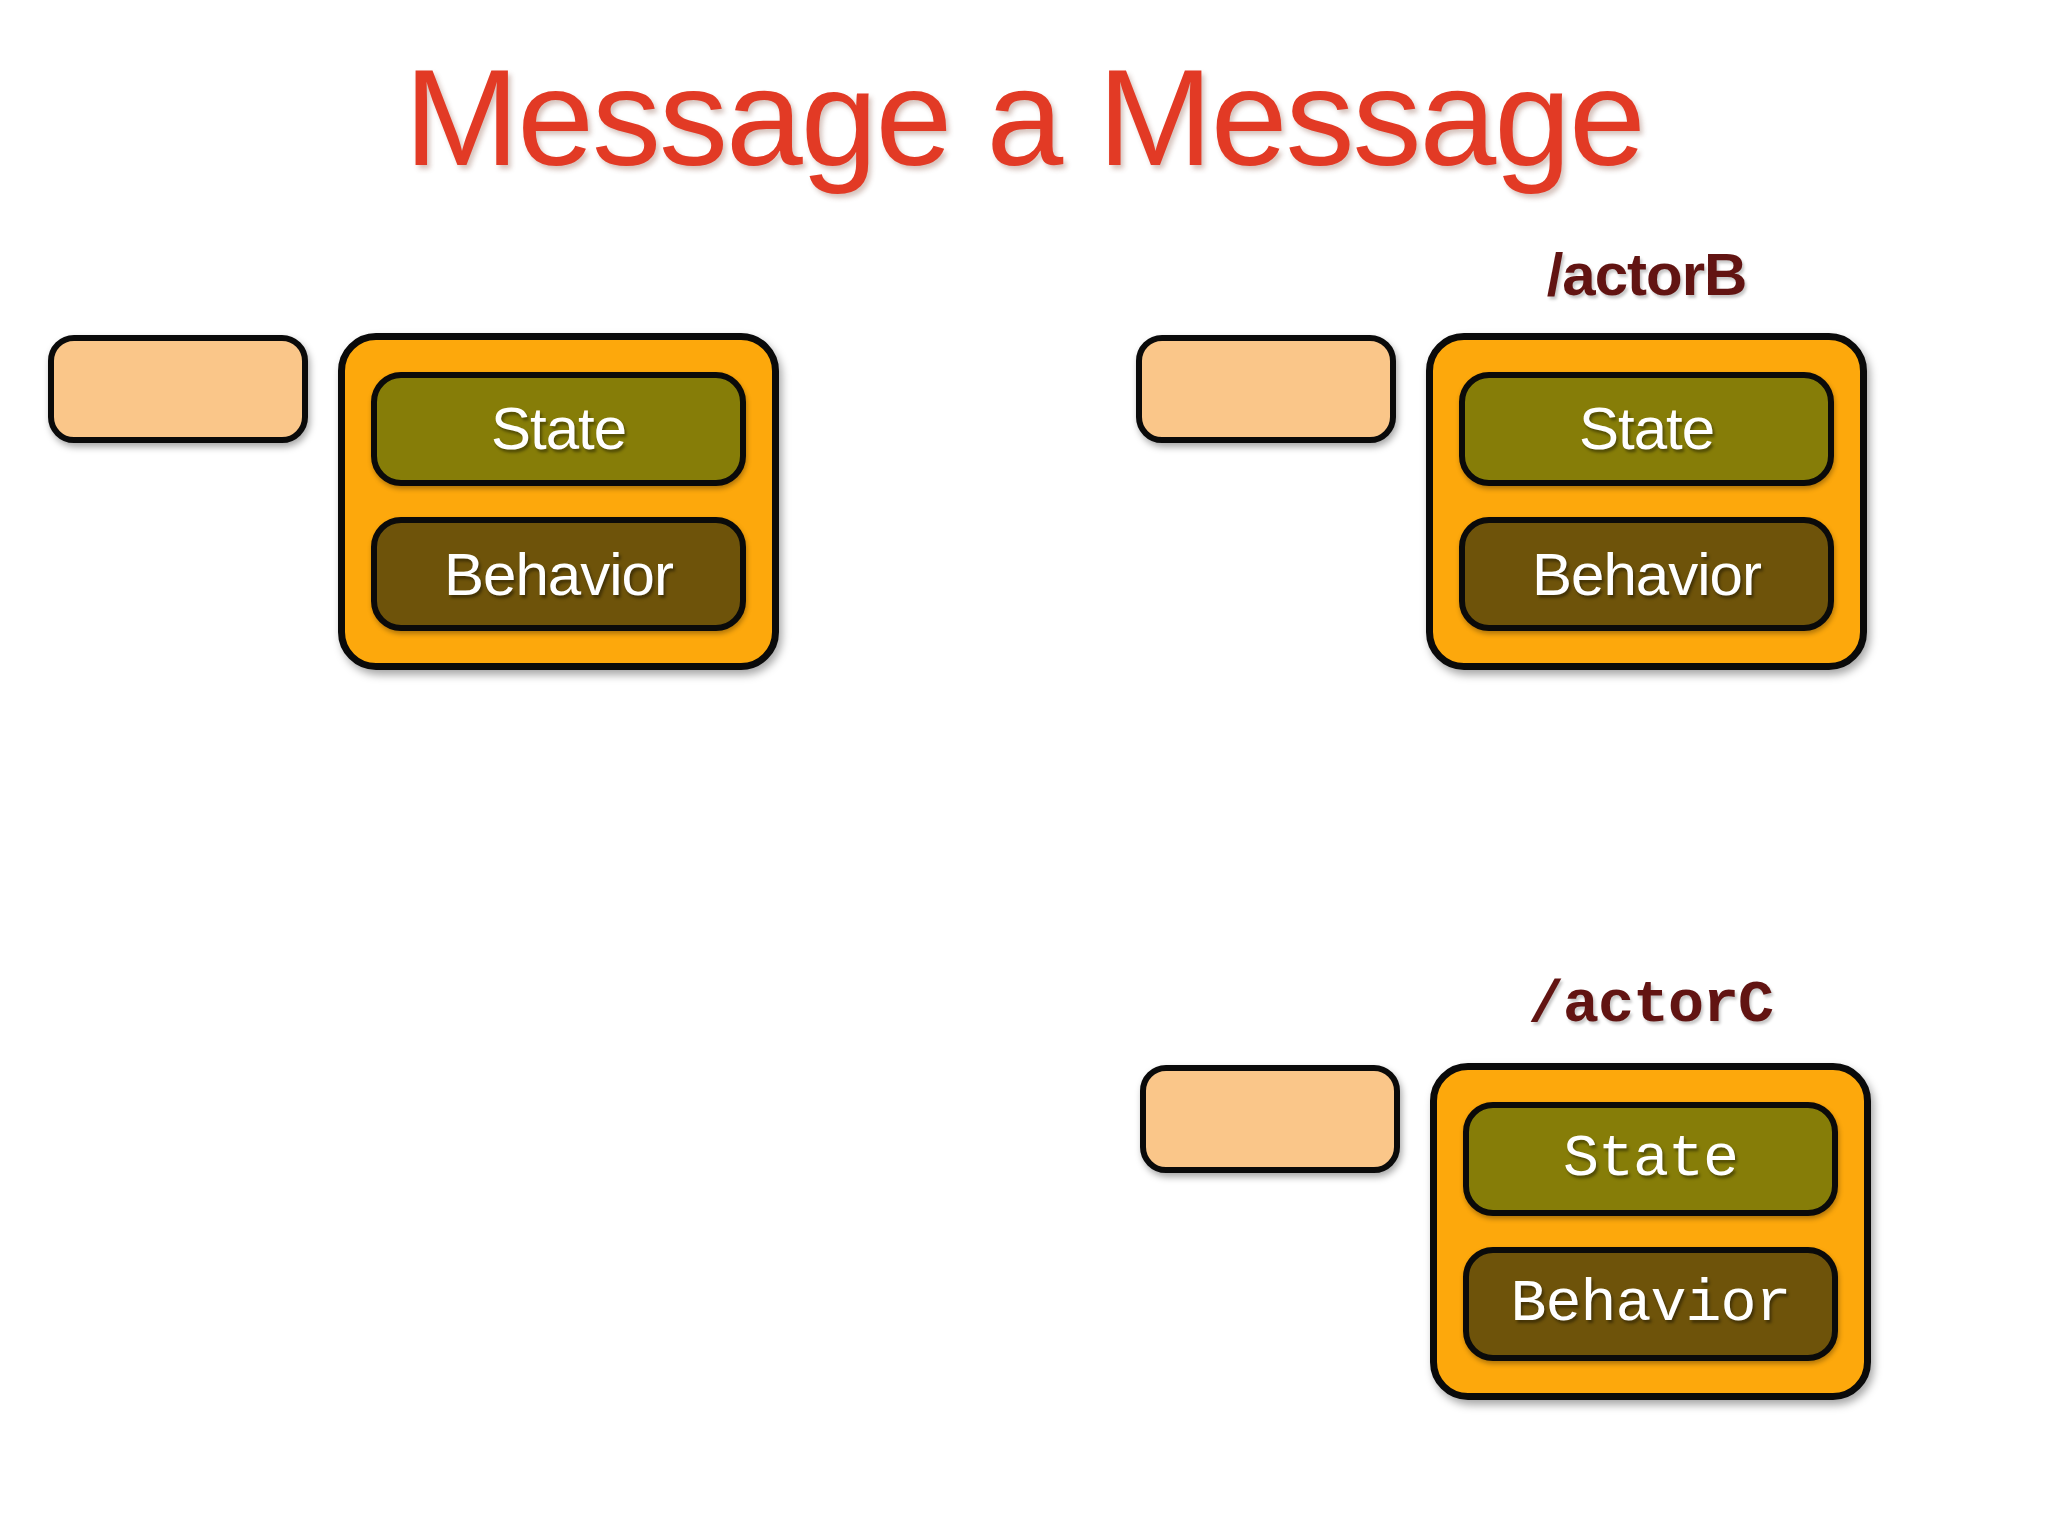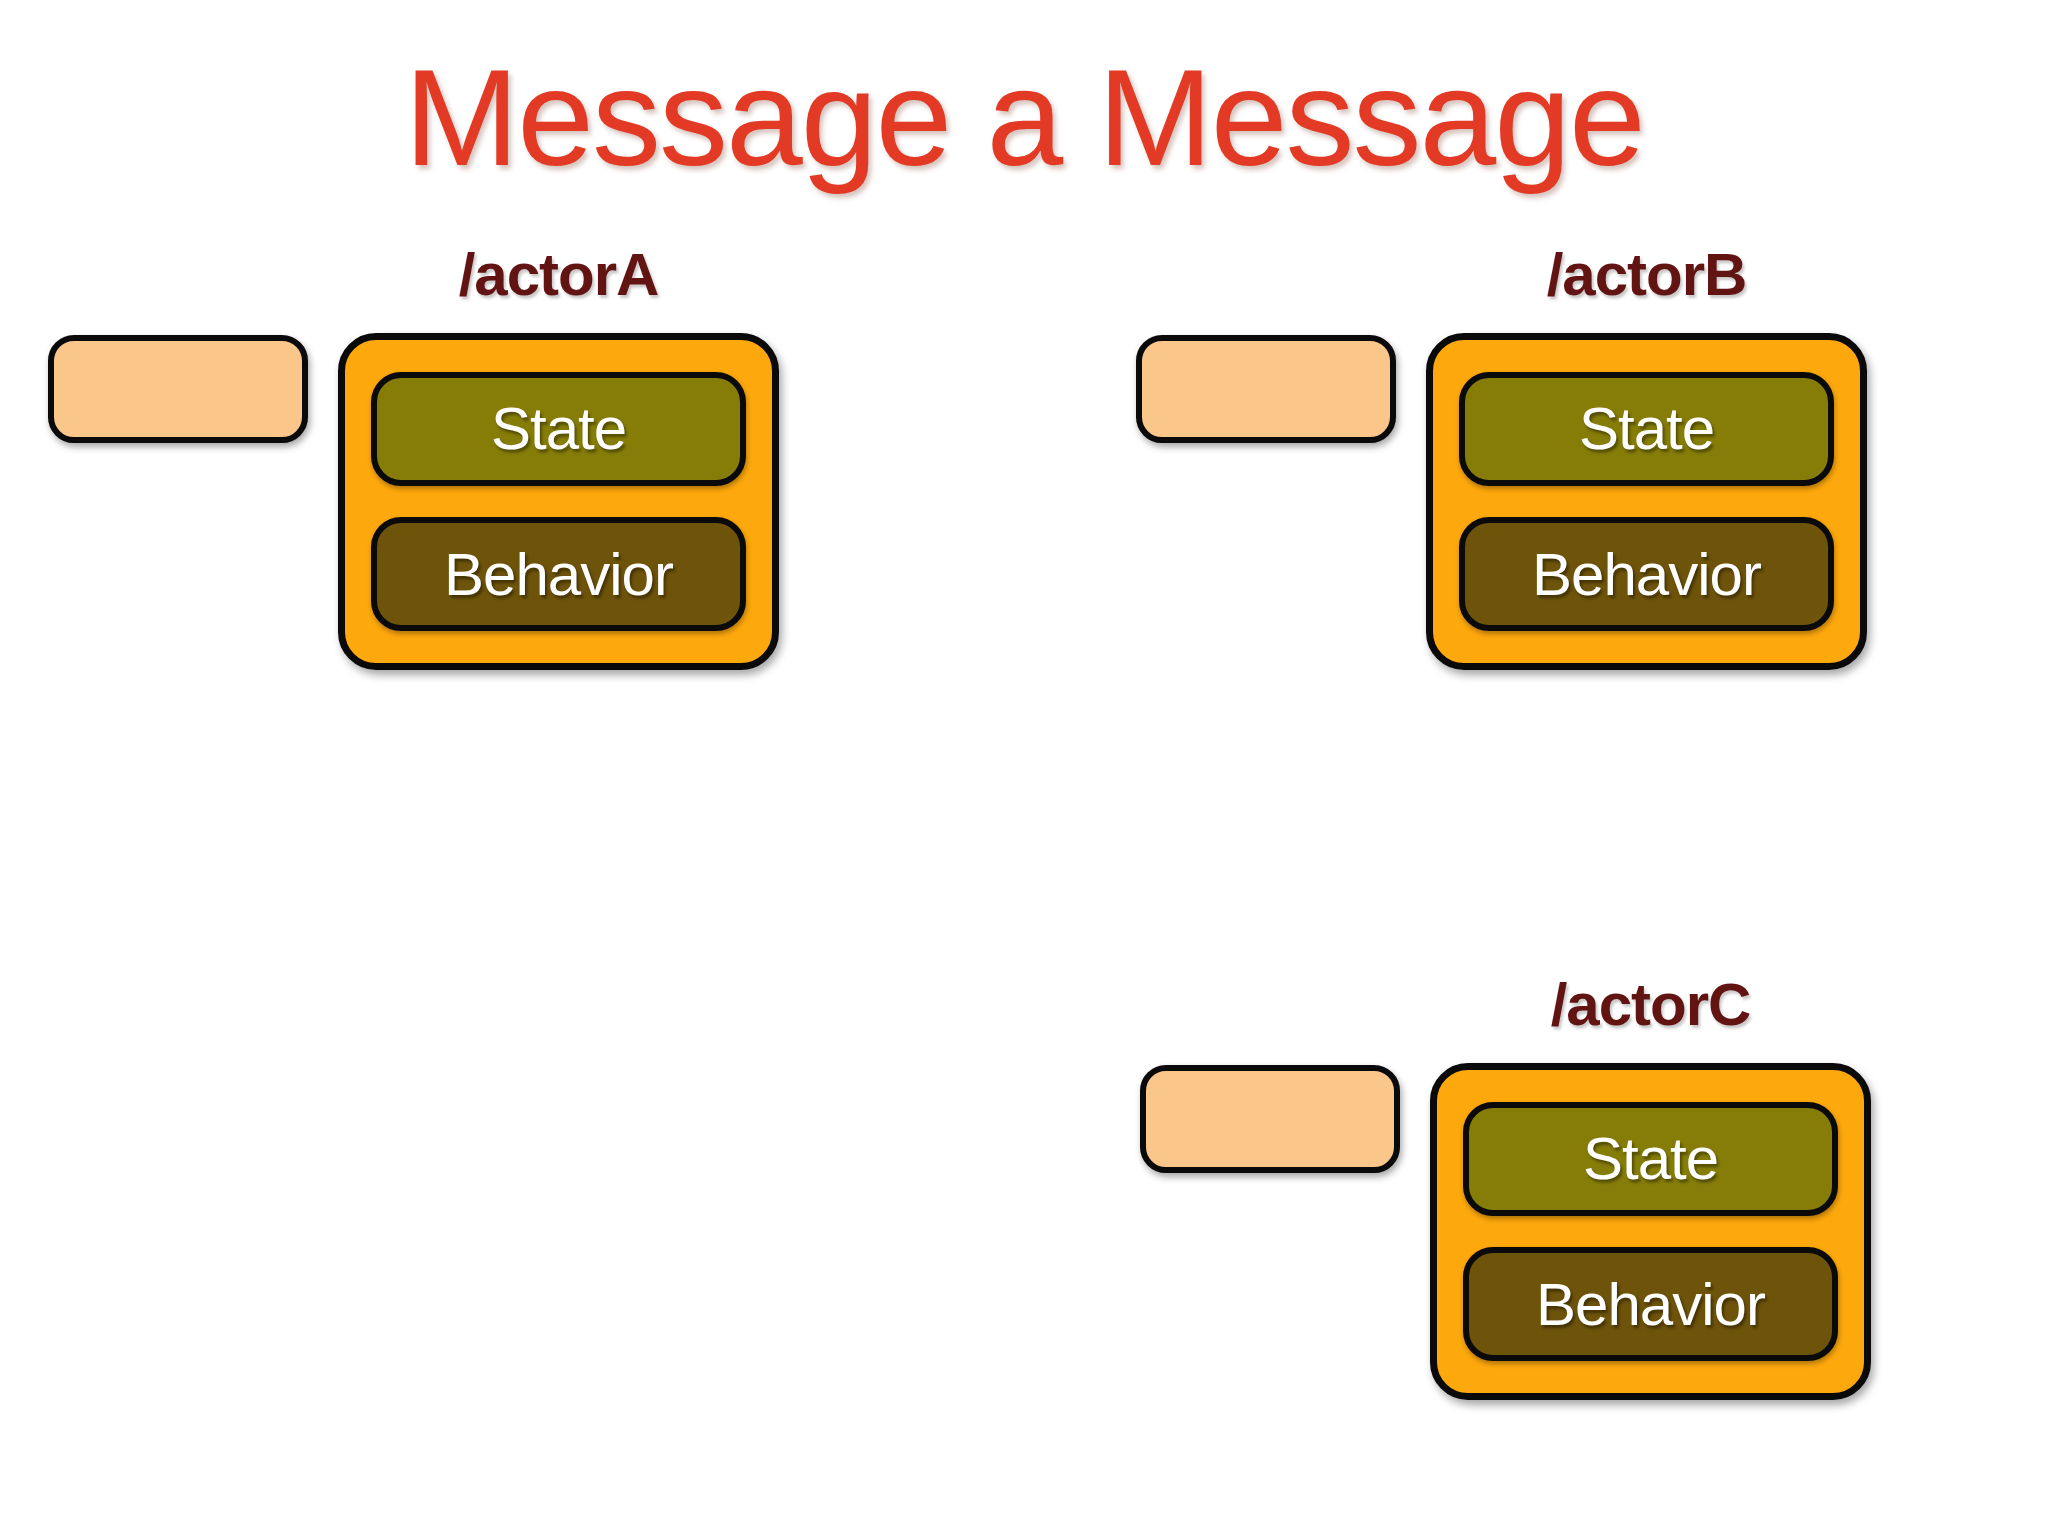--- a/index.html
+++ b/index.html
@@ -31,21 +31,21 @@
     color: var(--title, #e23a25);
     text-shadow: 3px 4px 5px rgba(120, 60, 40, 0.30);
   }
   .actor {
     position: absolute;
     width: 731px;
     height: 445px;
   }
   .actor--a { left: 48px;   top: 230px; }
   .actor--b { left: 1136px; top: 230px; }
-  .actor--c { left: 1140px; top: 960px; }
+  .actor--c { left: 1140px; top: 960px; font-family: Liberation Mono, monospace; }
 
   .actor-label {
     position: absolute;
     left: 290px;
     top: 0;
     width: 441px;
     height: 90px;
     line-height: 90px;
     text-align: center;
     font-size: 60px;
@@ -115,21 +115,20 @@
   .code-operator { font-weight: 700; }
 </style>
 </head>
 <body>
 
 <div class="slide">
 
   <div class="slide-title">Message a Message</div>
 
   <div class="actor actor--a">
-    <div class="actor-label">/actorA</div>
     <div class="mailbox"></div>
     <div class="actor-body">
       <div class="inner-box inner-box--state">
         <span class="inner-label">State</span>
       </div>
       <div class="inner-box inner-box--behavior">
         <span class="inner-label">Behavior</span>
       </div>
     </div>
   </div>

